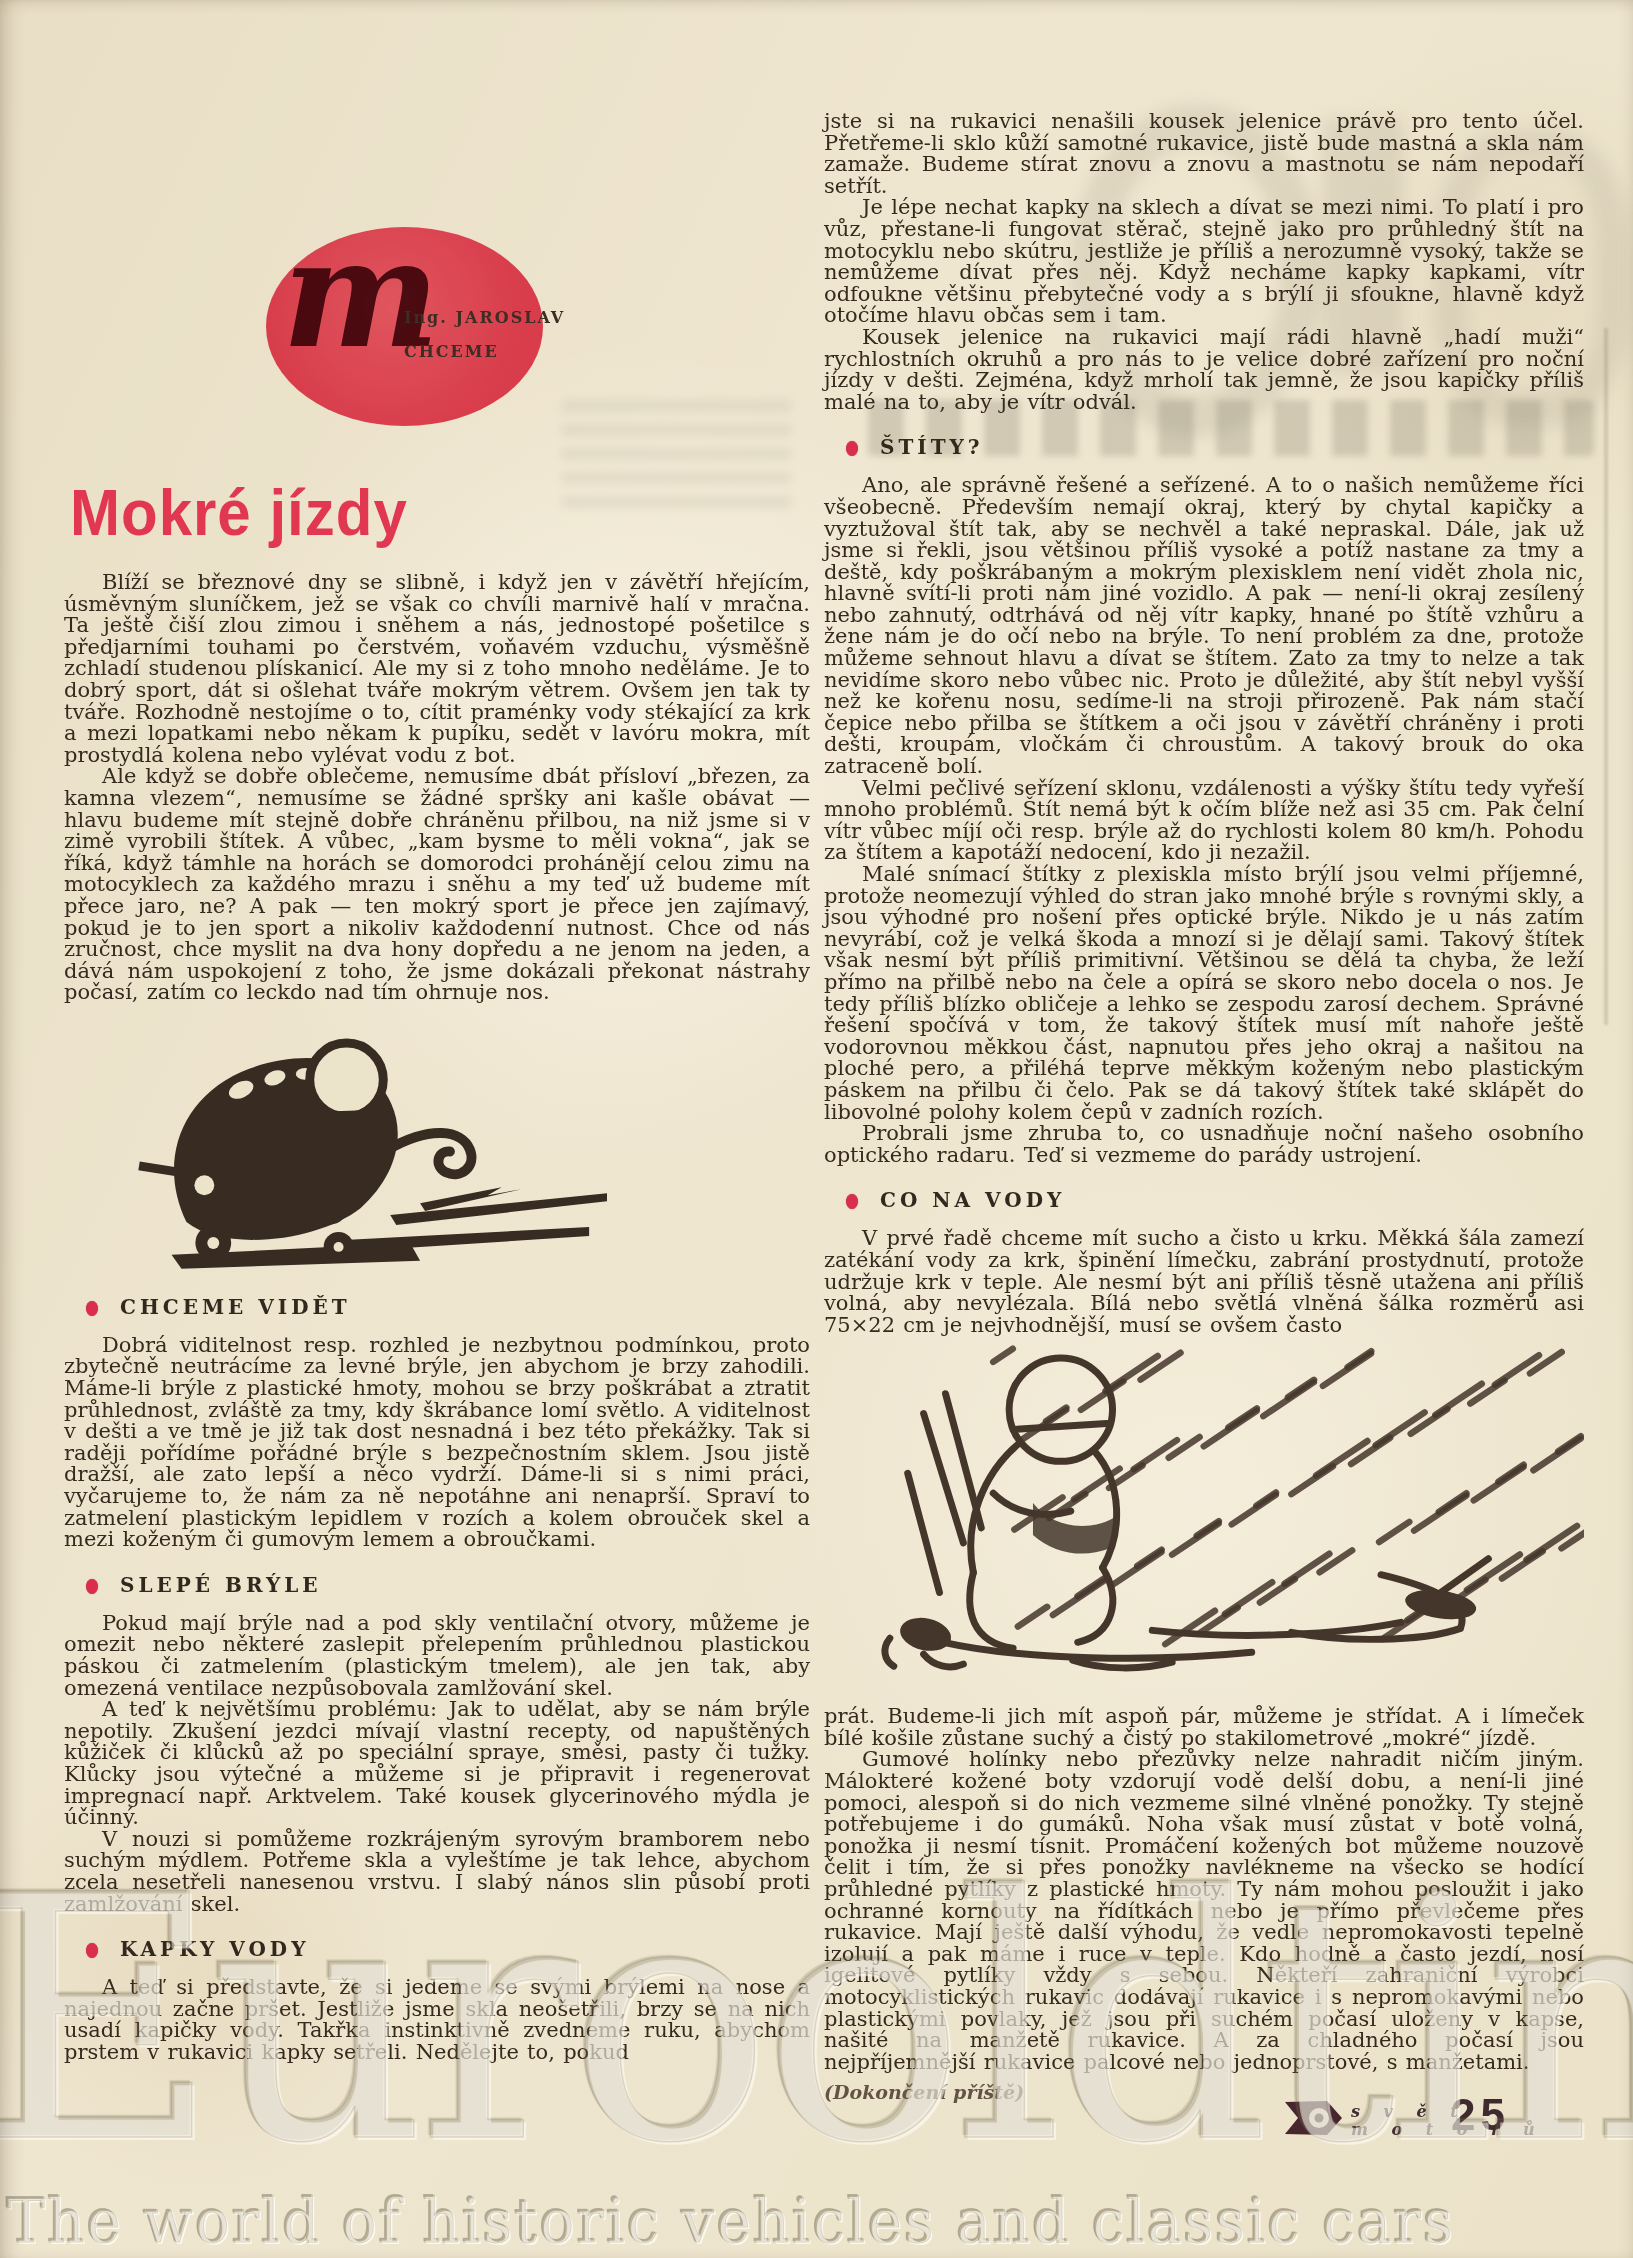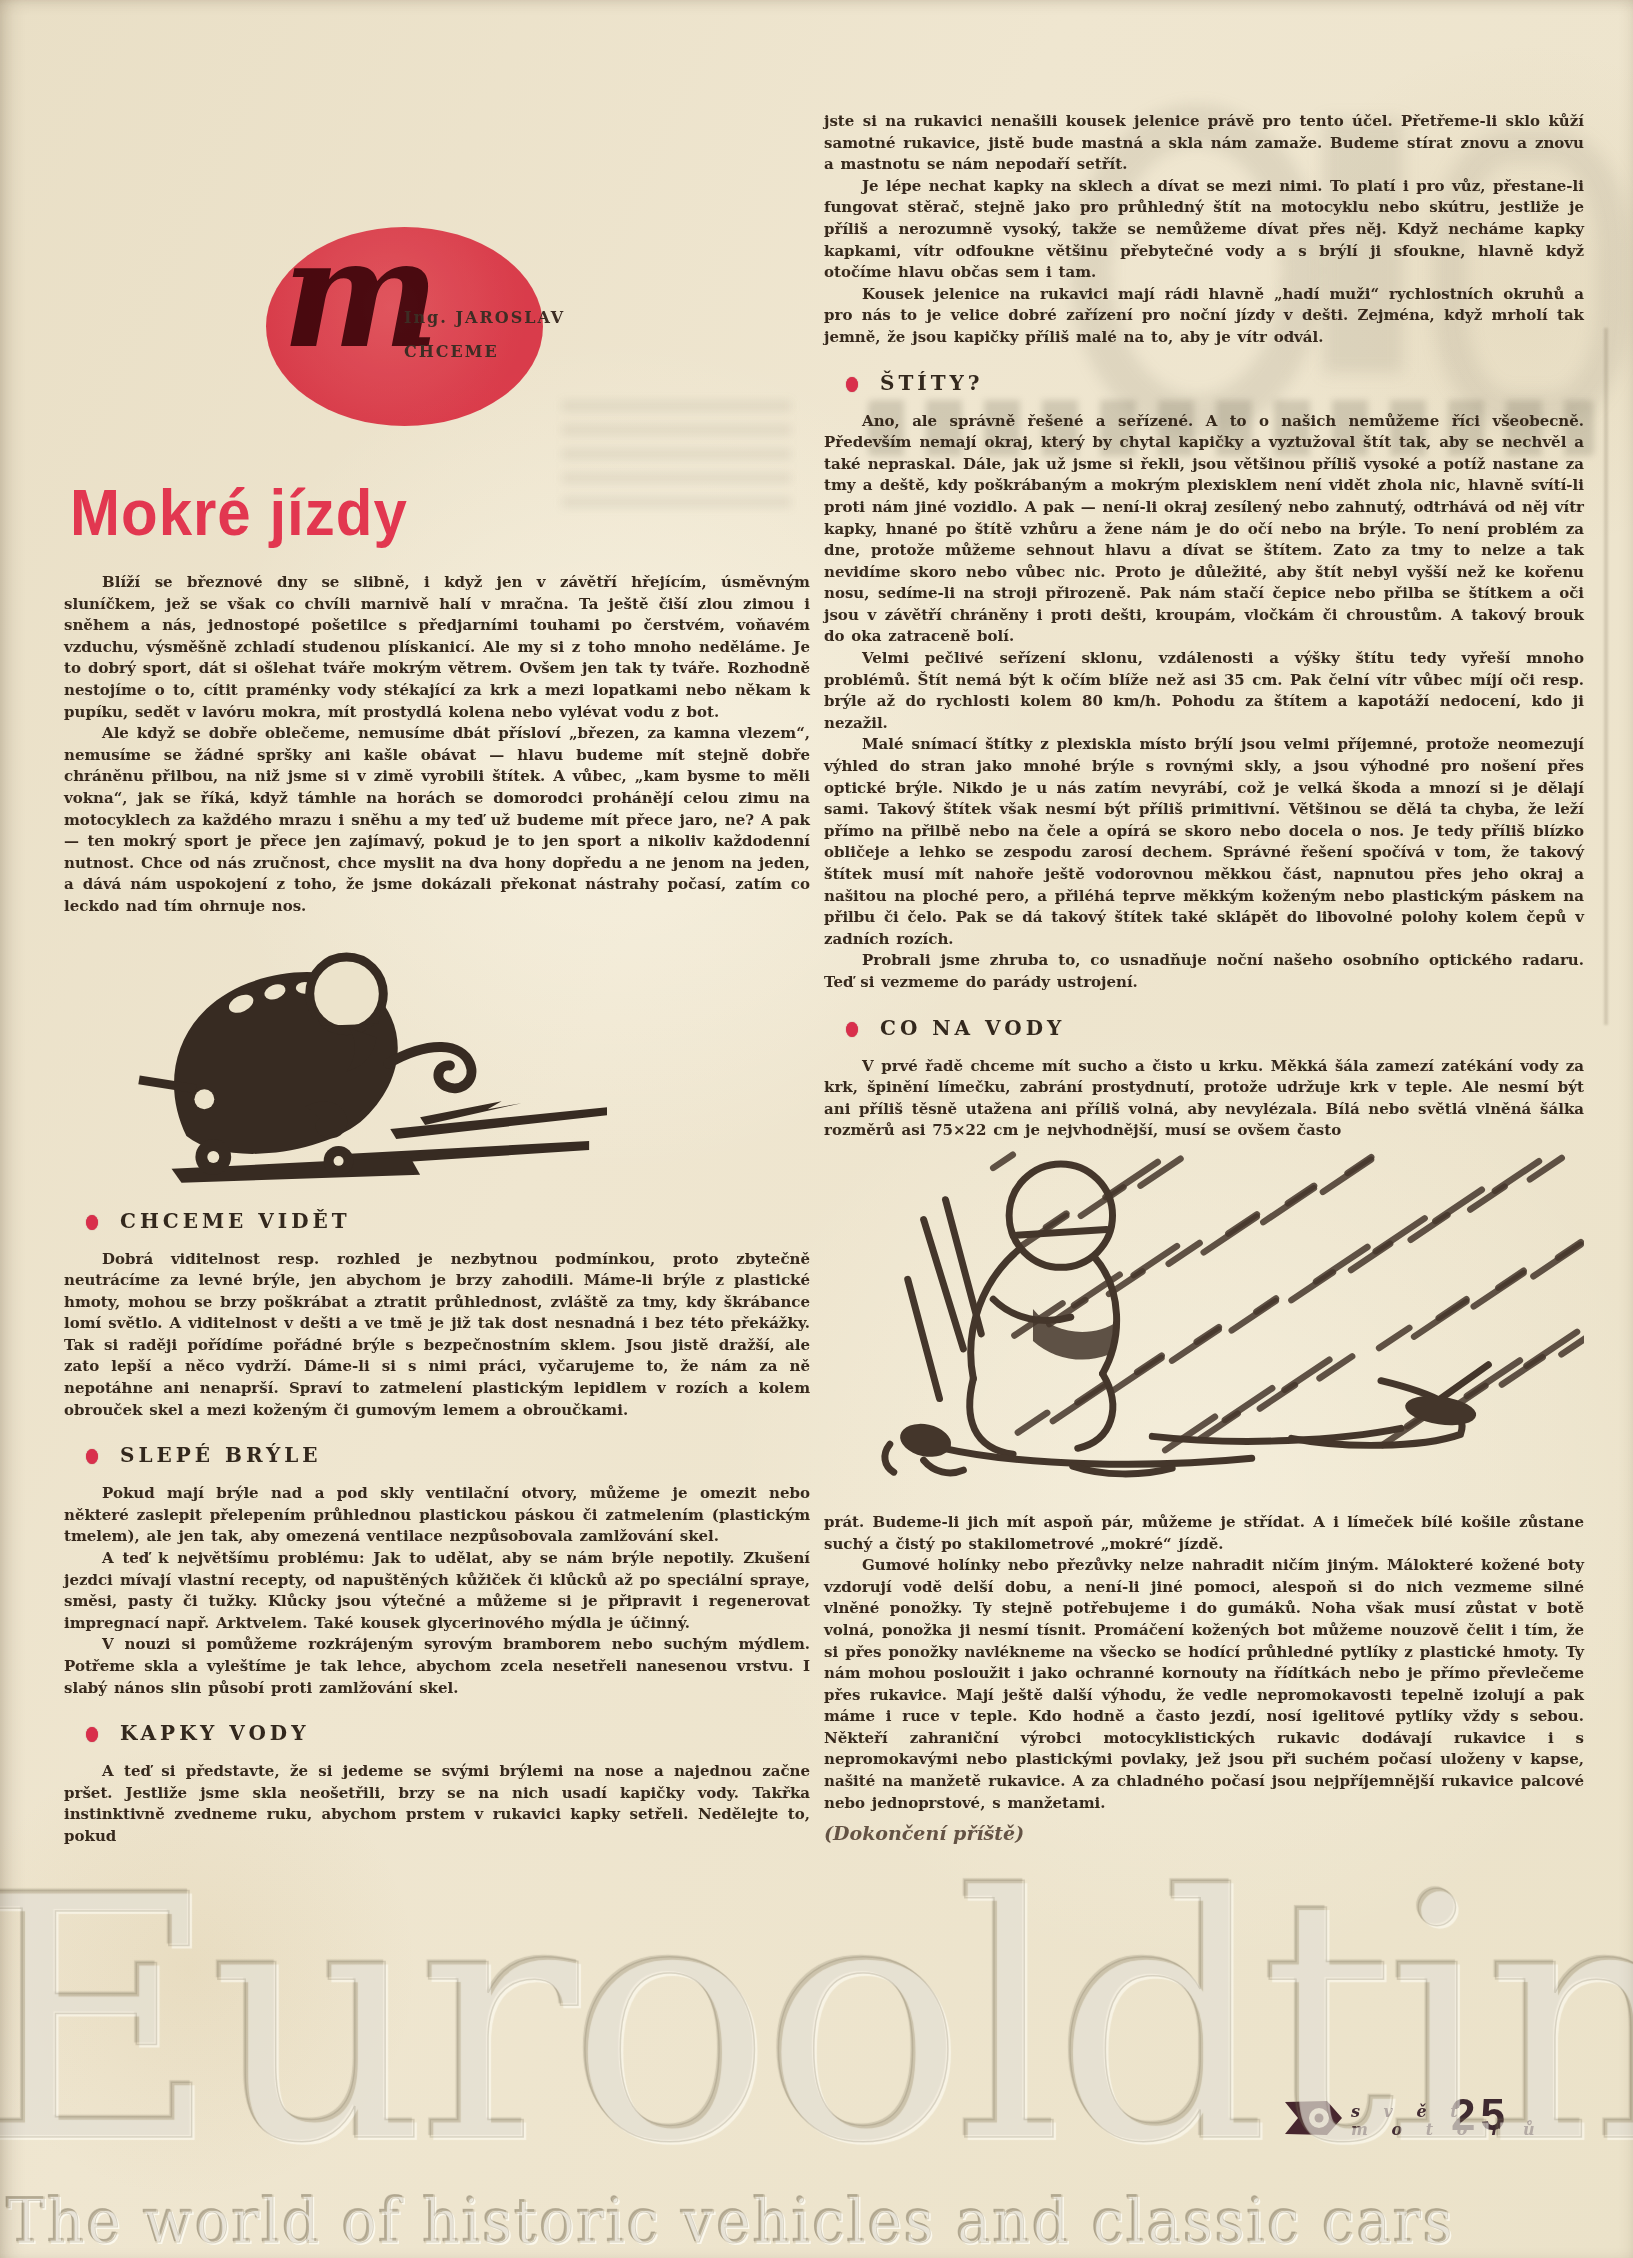--- a/index.html
+++ b/index.html
@@ -42,21 +42,21 @@
       border-radius:40%;filter:blur(8px);}
   .g4{left:868px;top:400px;width:726px;height:56px;border-radius:5px;filter:blur(3px);
       background:repeating-linear-gradient(90deg, rgba(116,110,90,.24) 0 36px, transparent 36px 58px);}
   .g5{left:562px;top:388px;width:229px;height:119px;filter:blur(5px);
       background:repeating-linear-gradient(0deg, rgba(116,110,90,.12) 0 10px, transparent 10px 24px);}
   .crease{left:1604px;top:328px;width:4px;height:697px;background:rgba(90,78,55,.18);filter:blur(1px);}
   
   .col{position:absolute;z-index:2;}
   .col-left{left:64px;top:572px;width:746px;}
   .col-right{left:824px;top:111px;width:760px;}
-  p.body{margin:0;font-size:15px;line-height:21.6px;font-weight:bold;text-align:justify;
+  p.body{margin:0;font-size:21px;line-height:21.6px;font-weight:normal;text-align:justify;
     text-indent:38px;word-spacing:1.6px;}
   p.noindent{text-indent:0;}
   .section-head{position:relative;margin:22px 0 16px 0;padding-left:56px;font-size:20px;font-weight:bold;
     letter-spacing:4px;color:#33281d;}
   .section-head .dot{position:absolute;left:22px;top:6px;width:12px;height:15px;border-radius:50%;
     background:#d92f4c;box-shadow:0 0 1px rgba(140,20,40,.7);}
   .art{position:relative;}
   .art-1{margin:14px 0 6px 28px;}
   .art-2{margin:8px 0 10px 0;}
   .cont-note{margin:8px 76px 0 0;text-align:left;font-size:19px;font-style:italic;font-weight:bold;

